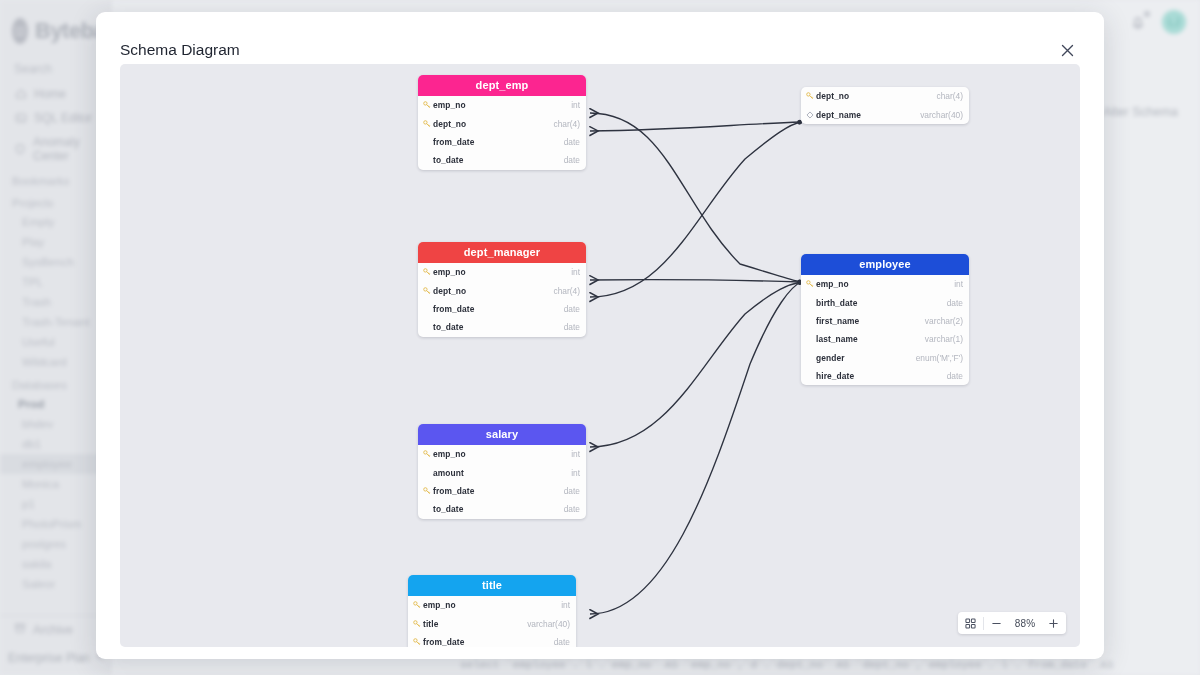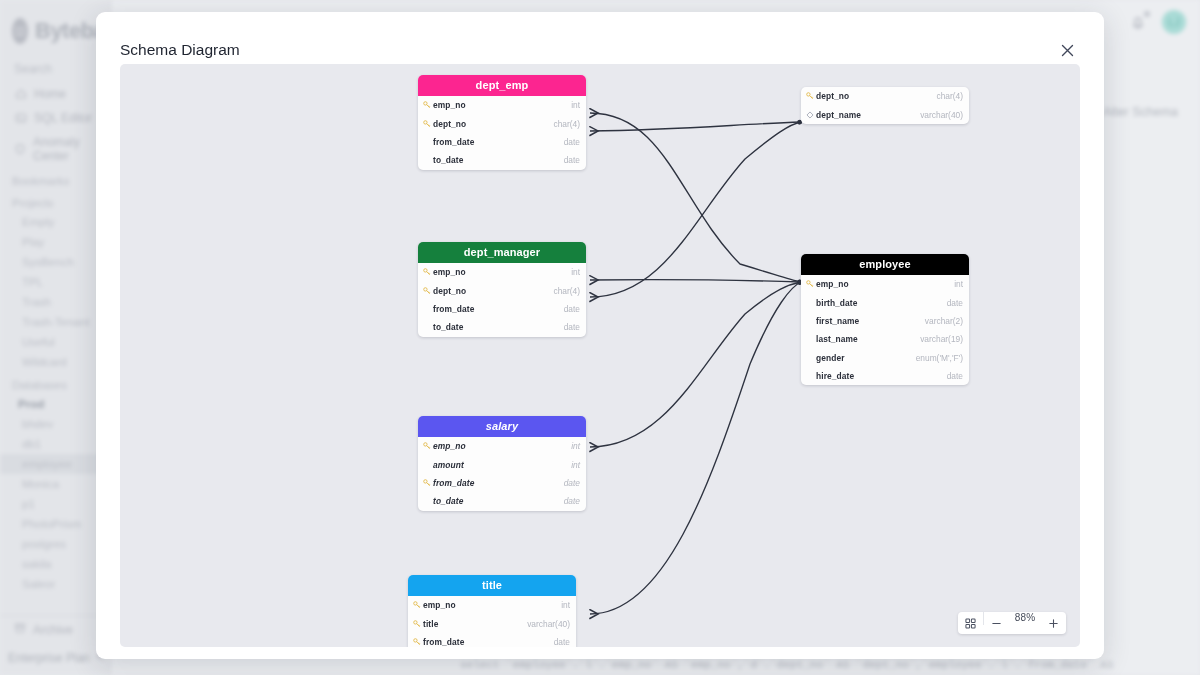--- a/index.html
+++ b/index.html
@@ -143,21 +143,21 @@
   .row-name { color: #2b2f3a; font-weight: bold; letter-spacing: 0.1px; }
   .row-type { margin-left: auto; color: #b3b6bf; }
 
   
   .zoom-ctl {
     position: absolute; right: 14px; bottom: 13px;
     height: 22px;
     background: #ffffff;
     border-radius: 4px;
     box-shadow: 0 1px 3px rgba(30,34,48,0.16);
-    display: flex; 
+    display: flex; align-items: center;
     font-size: 10px; color: #454b59;
     overflow: hidden;
   }
   .zoom-btn {
     width: 25px; height: 22px;
     display: flex; align-items: center; justify-content: center;
     cursor: pointer;
   }
   .zoom-sep { width: 1px; height: 13px; background: #e3e5ea; }
   .zoom-pct {
@@ -351,21 +351,21 @@
               <svg width="8" height="8" viewBox="0 0 10 10">
                 <path d="M5 1.2L8.8 5 5 8.8 1.2 5z" fill="none" stroke="#9aa0ad" stroke-width="1"></path>
               </svg>
             </span>
           <span class="row-name">dept_name</span>
           <span class="row-type">varchar(40)</span>
         </div>
       </div>
 
       <div class="tbl" style="left:298px; top:178px;">
-        <div class="tbl-head" style="background:#15803d">dept_manager</div>
+        <div class="tbl-head" style="background:#ef4444">dept_manager</div>
         <div class="tbl-row">
           <span class="row-ic">
               <svg width="8" height="8" viewBox="0 0 10 10">
                 <circle cx="3" cy="3" r="2.1" fill="none" stroke="#e3b94a" stroke-width="1.1"></circle>
                 <path d="M4.4 4.4L8.4 8.4M6.6 6.6l1-1M7.6 7.6l1-1" stroke="#e3b94a" stroke-width="1.1" fill="none"></path>
               </svg>
             </span>
           <span class="row-name">emp_no</span>
           <span class="row-type">int</span>
         </div>
@@ -385,21 +385,21 @@
           <span class="row-type">date</span>
         </div>
         <div class="tbl-row">
           <span class="row-ic"></span>
           <span class="row-name">to_date</span>
           <span class="row-type">date</span>
         </div>
       </div>
 
       <div class="tbl" style="left:681px; top:190px;">
-        <div class="tbl-head" style="background:#000000">employee</div>
+        <div class="tbl-head" style="background:#1d4ed8">employee</div>
         <div class="tbl-row">
           <span class="row-ic">
               <svg width="8" height="8" viewBox="0 0 10 10">
                 <circle cx="3" cy="3" r="2.1" fill="none" stroke="#e3b94a" stroke-width="1.1"></circle>
                 <path d="M4.4 4.4L8.4 8.4M6.6 6.6l1-1M7.6 7.6l1-1" stroke="#e3b94a" stroke-width="1.1" fill="none"></path>
               </svg>
             </span>
           <span class="row-name">emp_no</span>
           <span class="row-type">int</span>
         </div>
@@ -409,35 +409,35 @@
           <span class="row-type">date</span>
         </div>
         <div class="tbl-row">
           <span class="row-ic"></span>
           <span class="row-name">first_name</span>
           <span class="row-type">varchar(2)</span>
         </div>
         <div class="tbl-row">
           <span class="row-ic"></span>
           <span class="row-name">last_name</span>
-          <span class="row-type">varchar(19)</span>
+          <span class="row-type">varchar(1)</span>
         </div>
         <div class="tbl-row">
           <span class="row-ic"></span>
           <span class="row-name">gender</span>
           <span class="row-type">enum('M','F')</span>
         </div>
         <div class="tbl-row">
           <span class="row-ic"></span>
           <span class="row-name">hire_date</span>
           <span class="row-type">date</span>
         </div>
       </div>
 
-      <div class="tbl" style="left:298px; top:352px;font-style:italic;">
+      <div class="tbl" style="left:298px; top:360px;">
         <div class="tbl-head" style="background:#5b56f0">salary</div>
         <div class="tbl-row">
           <span class="row-ic">
               <svg width="8" height="8" viewBox="0 0 10 10">
                 <circle cx="3" cy="3" r="2.1" fill="none" stroke="#e3b94a" stroke-width="1.1"></circle>
                 <path d="M4.4 4.4L8.4 8.4M6.6 6.6l1-1M7.6 7.6l1-1" stroke="#e3b94a" stroke-width="1.1" fill="none"></path>
               </svg>
             </span>
           <span class="row-name">emp_no</span>
           <span class="row-type">int</span>

